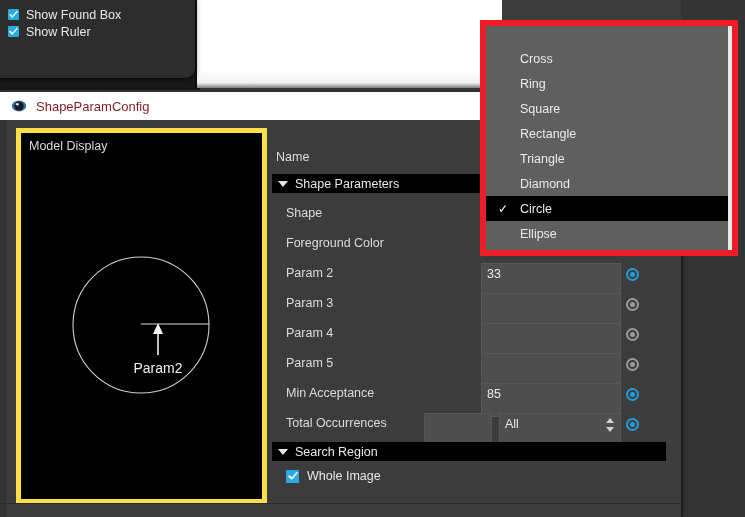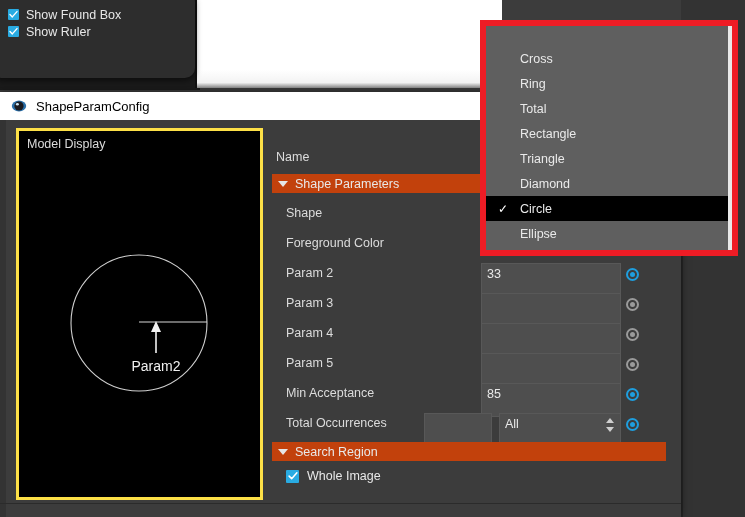--- a/index.html
+++ b/index.html
@@ -38,40 +38,40 @@
   #dialog{
     left:0;top:92px;width:681px;height:425px;
     background:#3c3c3c;
     box-shadow:0 0 8px rgba(0,0,0,.5);
   }
   #dialog-titlebar{
     position:absolute;left:0;top:0;width:681px;height:28px;background:#ffffff;
     display:flex;align-items:center;
   }
   #title-icon{width:16px;height:16px;margin-left:11px;flex:0 0 auto;}
-  #dialog-title{color:#000000;font-size:13px;margin-left:9px;}
+  #dialog-title{color:#7f1d1d;font-size:13px;margin-left:9px;}
 
   
   #model-display{
     left:16px;top:36px;width:241px;height:366px;background:#000000;
-    border:3px solid #fde047;
+    border:5px solid #fde047;
   }
   #model-display-label{left:8px;top:6px;color:#dcdcdc;font-size:12.5px;}
   #shape-canvas{left:0;top:0;width:241px;height:366px;}
 
   
   #param-pane{left:268px;top:36px;width:399px;height:366px;background:#3c3c3c;}
   #dialog-bottom-line{left:0;top:411px;width:681px;height:1px;background:#2b2b2b;}
   #dialog-left-edge{left:0;top:28px;width:6px;height:397px;background:#333;}
 
   .col-name{color:#dcdcdc;font-size:12.5px;}
   #hdr-name{left:276px;top:150px;}
 
   .section-hdr{
-    position:absolute;left:272px;width:394px;height:19px;background:#c2410c;
+    position:absolute;left:272px;width:394px;height:19px;background:#000000;
     display:flex;align-items:center;
   }
   .section-hdr .tri{
     width:0;height:0;border-left:5px solid transparent;border-right:5px solid transparent;
     border-top:6px solid #e6e6e6;margin-left:6px;flex:0 0 auto;
   }
   .section-hdr .sec-label{color:#e8e8e8;font-size:12.5px;margin-left:7px;}
 
   .param-row{position:absolute;left:268px;width:399px;height:30px;}
   .param-label{position:absolute;left:18px;top:7px;color:#dcdcdc;font-size:12.5px;}
@@ -288,21 +288,21 @@
     <div class="dd-item">
       <span class="dd-check"></span>
       <span class="dd-text">Cross</span>
     </div>
     <div class="dd-item">
       <span class="dd-check"></span>
       <span class="dd-text">Ring</span>
     </div>
     <div class="dd-item">
       <span class="dd-check"></span>
-      <span class="dd-text">Total</span>
+      <span class="dd-text">Square</span>
     </div>
     <div class="dd-item">
       <span class="dd-check"></span>
       <span class="dd-text">Rectangle</span>
     </div>
     <div class="dd-item">
       <span class="dd-check"></span>
       <span class="dd-text">Triangle</span>
     </div>
     <div class="dd-item">

